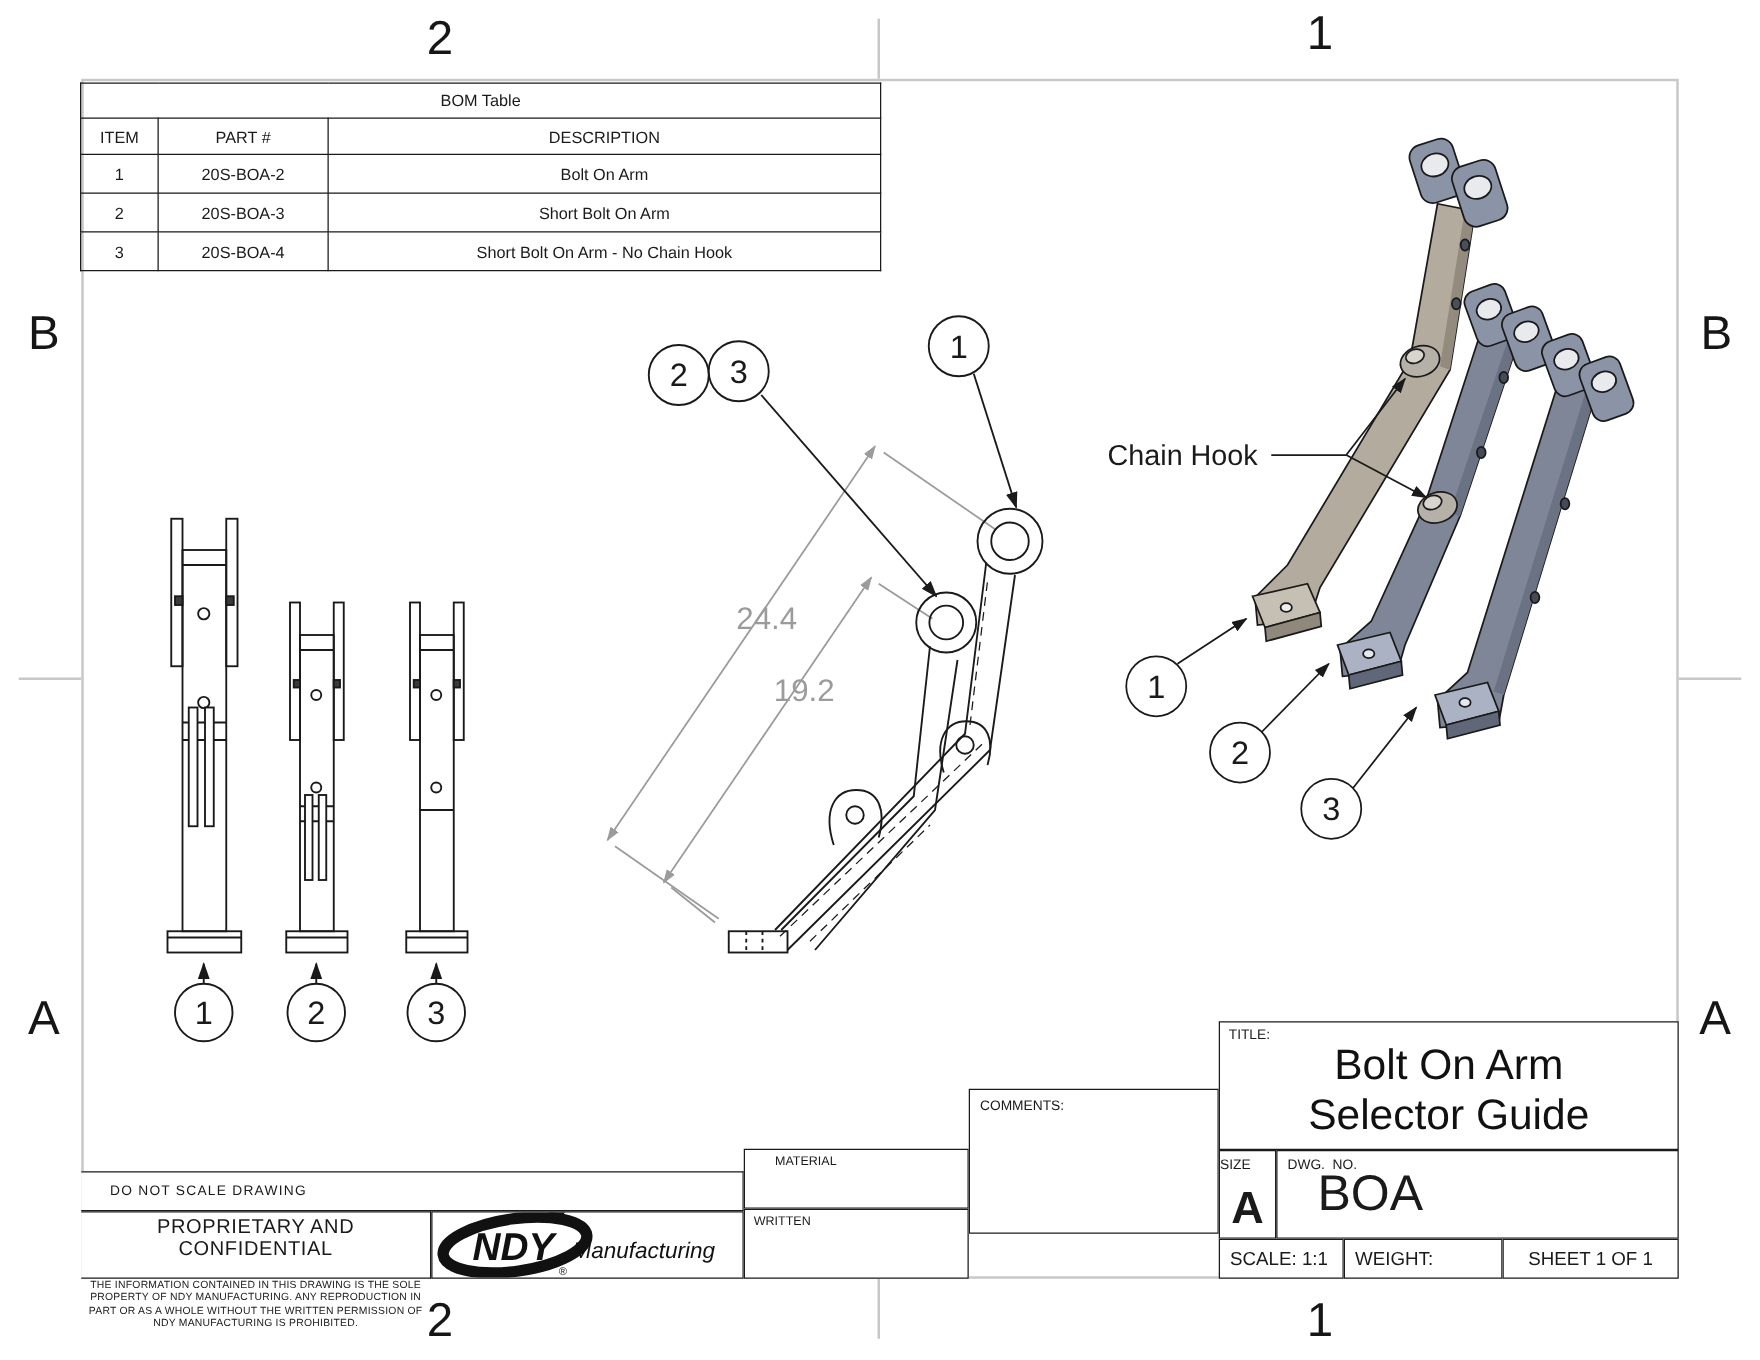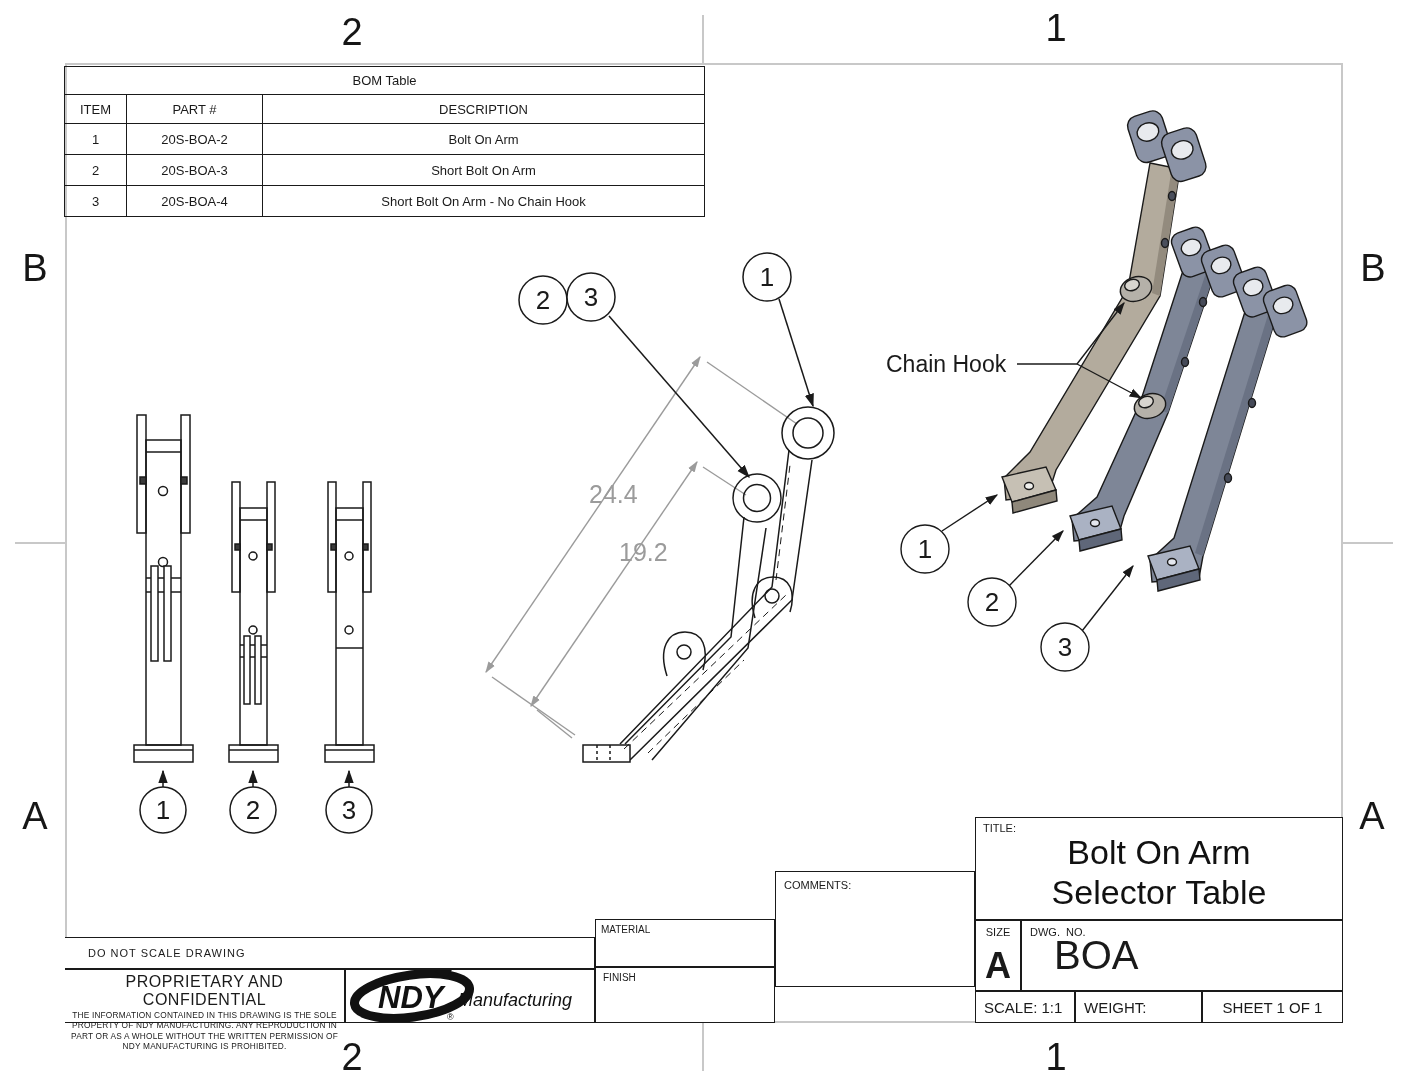--- a/index.html
+++ b/index.html
@@ -17,21 +17,21 @@
   #bom .t-title{height:28px;font-size:20px;}
   #bom .t-head td{height:28px;}
   #bom .t-row td{height:30px;}
   
   .cell{position:absolute;border:1.5px solid #1a1a1a;box-sizing:border-box;background:#fff;}
   .small-label{font-size:11px;color:#1a1a1a;}
   .tb-title-text{position:absolute;left:0;right:0;top:14px;text-align:center;
                  font-size:34px;line-height:40px;color:#111;}
   .dns{position:absolute;font-size:11px;letter-spacing:1px;}
   .prop-title{font-size:16px;text-align:center;margin-top:3px;letter-spacing:.5px;}
-  .prop-body{font-size:8.3px;text-align:center;line-height:1.25;margin-top:1px;letter-spacing:.2px;}
+  .prop-body{font-size:8.3px;text-align:center;line-height:1.25;margin-top:13px;letter-spacing:.2px;}
   svg text{font-family:"Liberation Sans", sans-serif;}
 </style>
 </head>
 <body>
 
 <div id="sheet">
 
   <div class="frame"></div>
   <div class="tick" style="left:702px;top:15px;width:2px;height:48px;"></div>
   <div class="tick" style="left:702px;top:1023px;width:2px;height:48px;"></div>
@@ -305,38 +305,38 @@
         <ellipse cx="66" cy="26" rx="58" ry="21" fill="none" stroke="#111" stroke-width="9"></ellipse>
         <path d="M 92,5 L 114,1 L 102,13 Z" fill="#111"></path>
       </g>
       <text x="32" y="38" font-size="31" font-style="italic" font-weight="bold" font-family="Liberation Serif, serif" fill="#111">NDY</text>
       <text x="101" y="50" font-size="9" fill="#111">®</text>
       <text x="112" y="36" font-size="18" font-style="italic" fill="#111">Manufacturing</text>
     </svg>
   </div>
 
   <div class="cell" style="left:595px;top:919px;width:180px;height:48px;">
-    <div class="small-label" style="position:absolute;left:5px;top:4px;font-size:10px;">MATERIAL</div>
+    <div class="small-label" style="position:absolute;left:24px;top:4px;font-size:10px;">MATERIAL</div>
   </div>
   <div class="cell" style="left:595px;top:967px;width:180px;height:56px;">
-    <div class="small-label" style="position:absolute;left:7px;top:4px;font-size:10px;">FINISH</div>
+    <div class="small-label" style="position:absolute;left:7px;top:4px;font-size:10px;">WRITTEN</div>
   </div>
   <div class="cell" style="left:775px;top:871px;width:200px;height:116px;">
     <div class="small-label" style="position:absolute;left:8px;top:7px;">COMMENTS:</div>
   </div>
 
   <div class="cell" style="left:975px;top:817px;width:368px;height:103px;">
     <div class="small-label" style="position:absolute;left:7px;top:4px;">TITLE:</div>
     <div class="tb-title-text">
       <div>Bolt On Arm</div>
-      <div>Selector Table</div>
+      <div>Selector Guide</div>
     </div>
   </div>
   <div class="cell" style="left:975px;top:920px;width:46px;height:71px;">
-    <div class="small-label" style="position:absolute;left:0;right:0;top:5px;text-align:center;">SIZE</div>
+    <div class="small-label" style="position:absolute;left:0;right:0;top:5px;">SIZE</div>
     <div style="position:absolute;left:0;right:0;top:24px;text-align:center;font-size:36px;font-weight:bold;">A</div>
   </div>
   <div class="cell" style="left:1021px;top:920px;width:322px;height:71px;">
     <div class="small-label" style="position:absolute;left:8px;top:5px;white-space:pre;">DWG.  NO.</div>
     <div style="position:absolute;left:8px;top:12px;font-size:40px;margin-left:24px;">BOA</div>
   </div>
   <div class="cell" style="left:975px;top:991px;width:100px;height:32px;">
     <div style="position:absolute;left:8px;top:7px;font-size:15px;">SCALE: 1:1</div>
   </div>
   <div class="cell" style="left:1075px;top:991px;width:127px;height:32px;">

